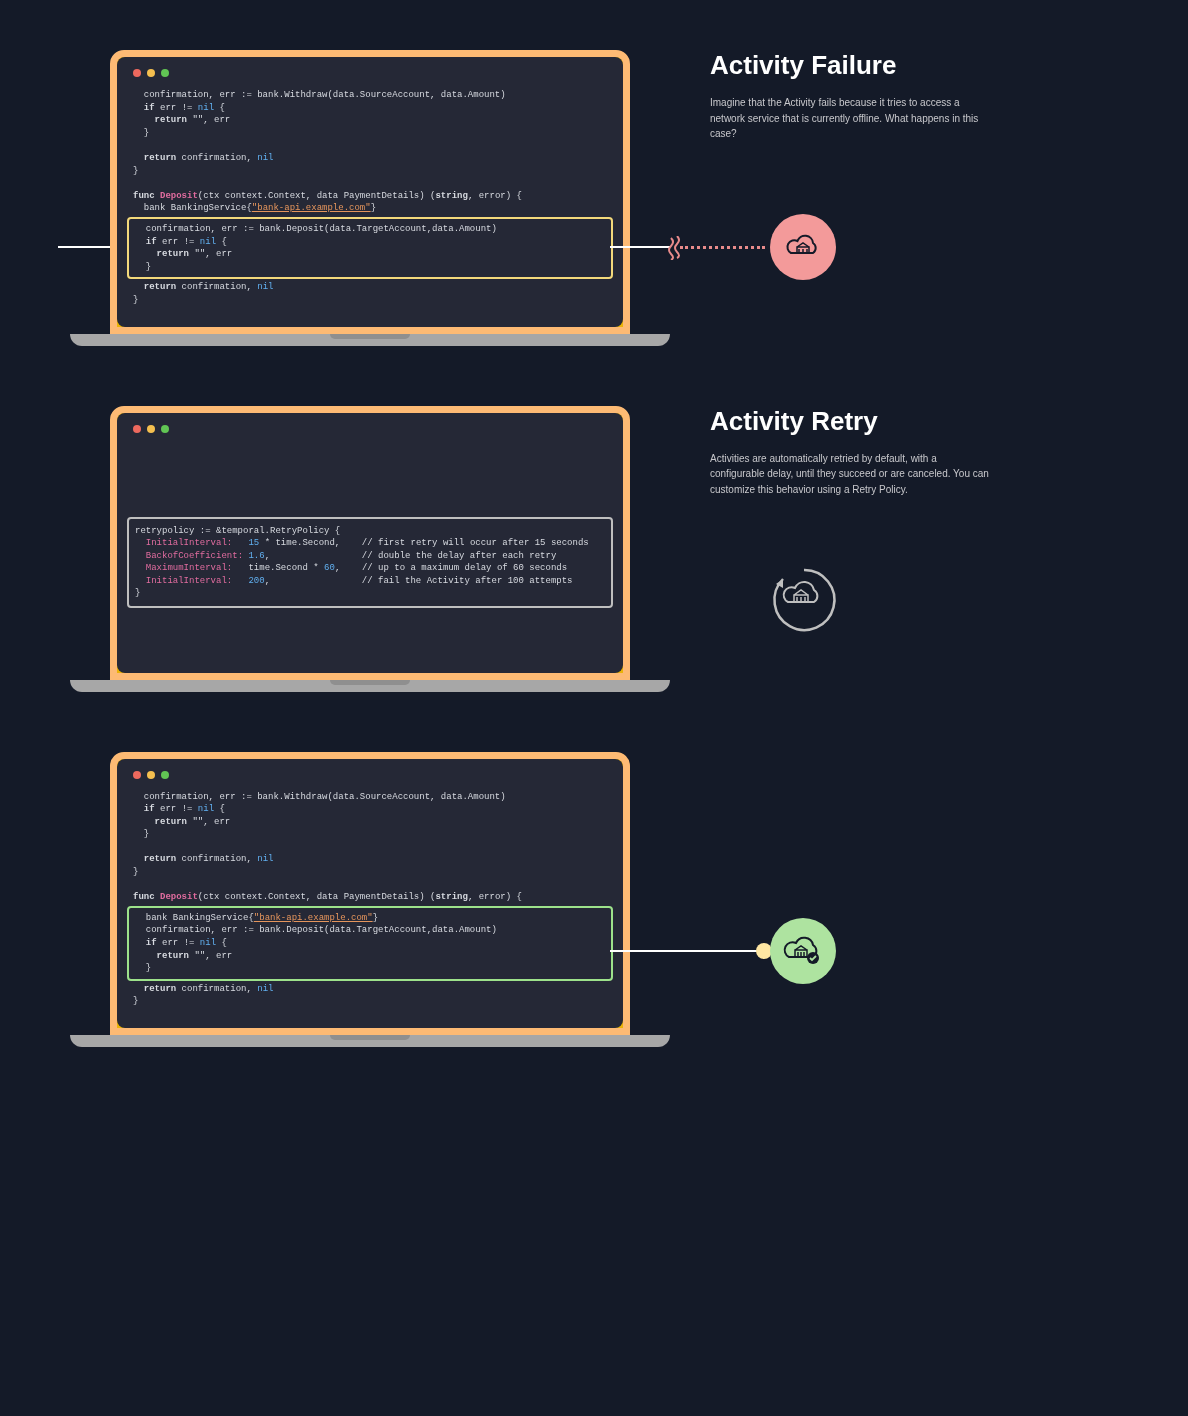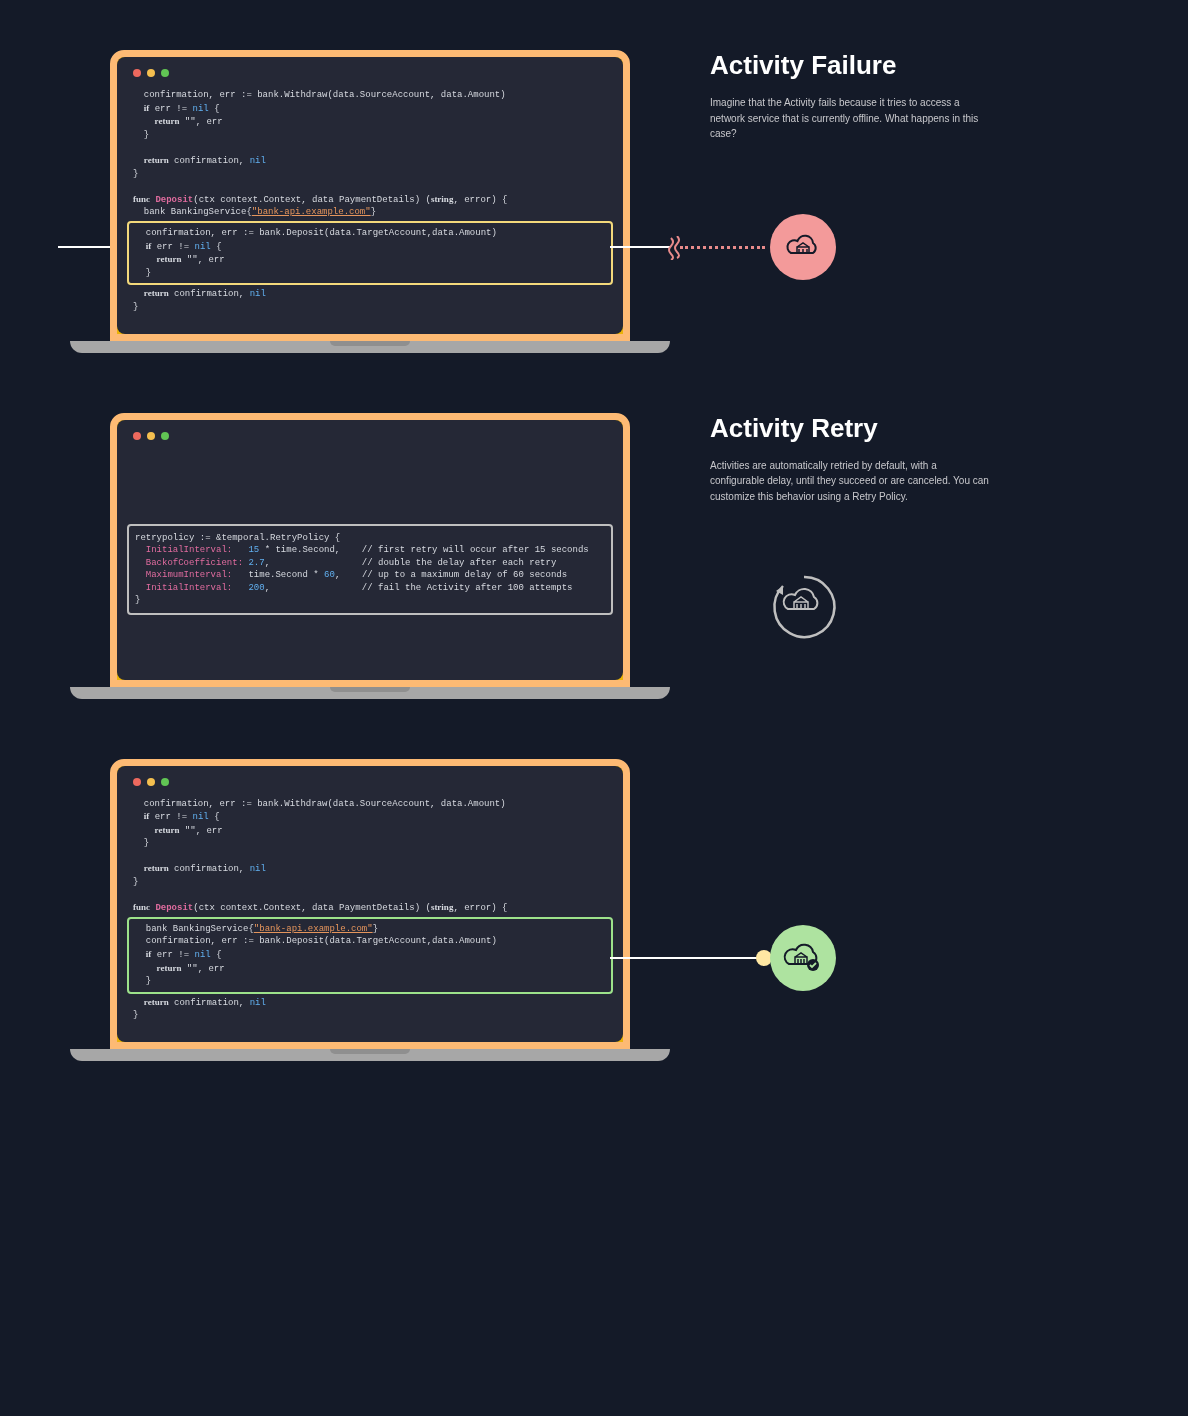--- a/index.html
+++ b/index.html
@@ -77,21 +77,21 @@
     color: #c8c8cc;
   }
 
   pre.code {
     font-family: "SFMono-Regular", Consolas, "Liberation Mono", Menlo, monospace;
     font-size: 9px;
     line-height: 1.4;
     color: #d7dae0;
     white-space: pre;
   }
-  .kw { color: #d7dae0; font-weight: bold; font-family: Liberation Serif, serif; }
+  .kw { color: #d7dae0; font-weight: bold; }
   .fn { color: #e06c9f; font-weight: bold; }
   .nil { color: #61afef; }
   .str { color: #e5955c; text-decoration: underline; }
   .param { color: #e06c9f; }
   .num { color: #61afef; margin-top: 12px; }
 
   .hl-yellow {
     border: 2px solid #f3d97b;
     border-radius: 4px;
     padding: 4px 6px;
@@ -244,21 +244,21 @@
       <div class="screen-frame">
         <div class="screen">
           <div class="dots">
             <div class="dot r"></div>
             <div class="dot y"></div>
             <div class="dot g"></div>
           </div>
           <div style="height:70px"></div>
 <pre class="code"><span class="hl-gray">retrypolicy := &amp;temporal.RetryPolicy {
   <span class="param">InitialInterval:</span>   <span class="num">15</span> * time.Second,    // first retry will occur after 15 seconds
-  <span class="param">BackofCoefficient:</span> <span class="num">2.7</span>,                 // double the delay after each retry
+  <span class="param">BackofCoefficient:</span> <span class="num">1.6</span>,                 // double the delay after each retry
   <span class="param">MaximumInterval:</span>   time.Second * <span class="num">60</span>,    // up to a maximum delay of 60 seconds
   <span class="param">InitialInterval:</span>   <span class="num">200</span>,                 // fail the Activity after 100 attempts
 }</span></pre>
         </div>
       </div>
       <div class="base"></div>
     </div>
 
     <div class="badge retry">
       <svg width="76" height="76" viewBox="0 0 76 76">

